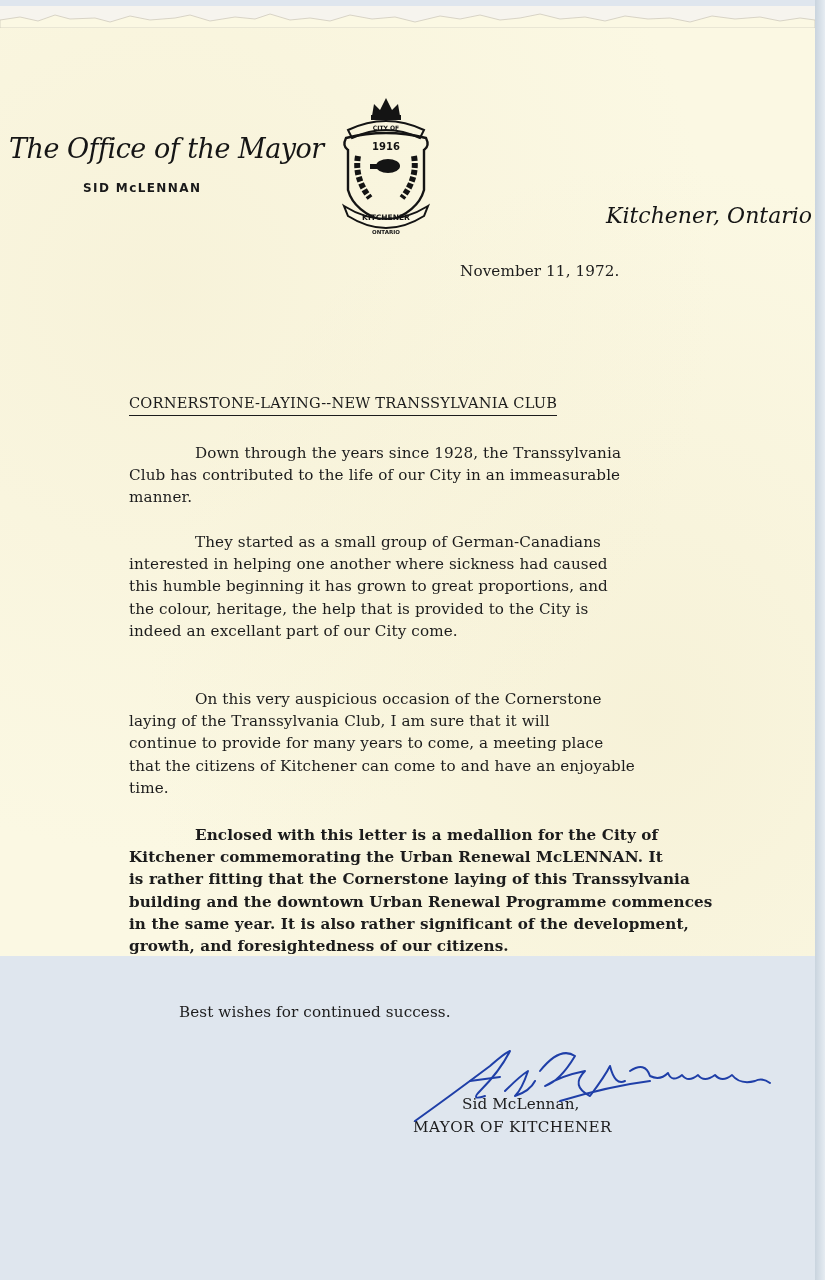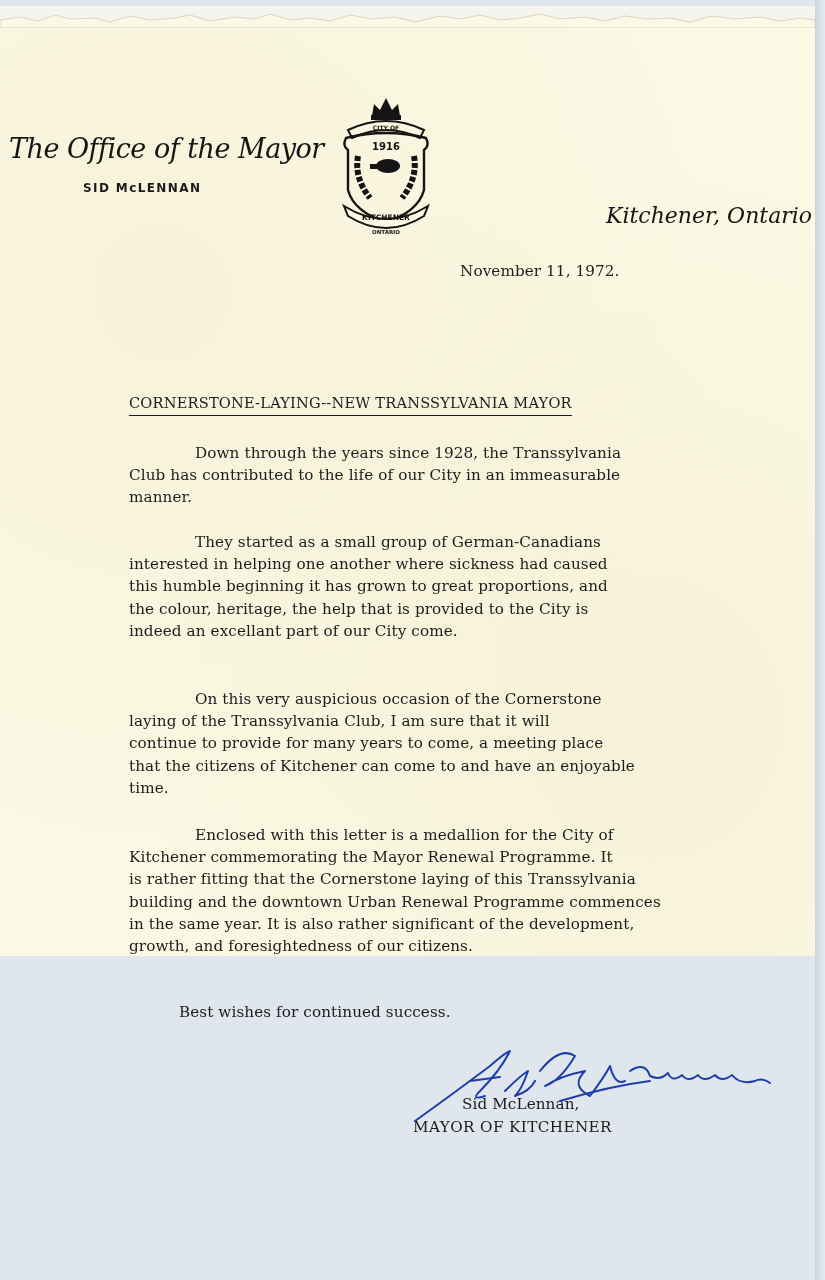--- a/index.html
+++ b/index.html
@@ -59,21 +59,21 @@
     border-bottom: 1.6px solid #1c1c1c; padding-bottom: 1px;
   }
   .para {
     position: absolute; left: 129px; width: 600px; margin: 0;
   }
   .para .line { display: block; white-space: nowrap; }
   .para .line.indent { padding-left: 66px; }
   #p1 { top: 436px; }
   #p2 { top: 525px; }
   #p3 { top: 682px; }
-  #p4 { top: 818px; }
+  #p4 { top: 818px; font-weight: bold; }
   #closing { position: absolute; left: 179px; top: 975px; white-space: nowrap; margin-top: 20px; }
   .signature {
     position: absolute; left: 410px; top: 1035px; width: 370px; height: 90px;
   }
   .signer-name { position: absolute; left: 462px; top: 1087px; white-space: nowrap; }
   .signer-title { position: absolute; left: 413px; top: 1110px; white-space: nowrap; letter-spacing: 0.4px; }
 </style>
 </head>
 <body>
 
@@ -106,21 +106,21 @@
     <path d="M10 112 Q52 138 94 112 L90 122 Q52 146 14 122 Z" fill="#fbf8e3" stroke="#141414" stroke-width="2"></path>
     <text x="52" y="126" font-family="DejaVu Sans, sans-serif" font-size="7.5" font-weight="bold" text-anchor="middle" fill="#141414">KITCHENER</text>
     <text x="52" y="140" font-family="DejaVu Sans, sans-serif" font-size="5.5" font-weight="bold" text-anchor="middle" fill="#141414">ONTARIO</text>
     <text x="52" y="36" font-family="DejaVu Sans, sans-serif" font-size="6" font-weight="bold" text-anchor="middle" fill="#141414">CITY OF</text>
   </svg>
 
   <div class="script location">Kitchener, Ontario</div>
 
   <div class="typed date">November 11, 1972.</div>
 
-  <div class="typed subject">CORNERSTONE-LAYING--NEW TRANSSYLVANIA MAYOR</div>
+  <div class="typed subject">CORNERSTONE-LAYING--NEW TRANSSYLVANIA CLUB</div>
 
   <div class="typed para" id="p1">
     <span class="line indent">Down through the years since 1928, the Transsylvania</span>
     <span class="line">Club has contributed to the life of our City in an immeasurable</span>
     <span class="line">manner.</span>
   </div>
 
   <div class="typed para" id="p2">
     <span class="line indent">They started as a small group of German-Canadians</span>
     <span class="line">interested in helping one another where sickness had caused</span>
@@ -132,21 +132,21 @@
   <div class="typed para" id="p3">
     <span class="line indent">On this very auspicious occasion of the Cornerstone</span>
     <span class="line">laying of the Transsylvania Club, I am sure that it will</span>
     <span class="line">continue to provide for many years to come, a meeting place</span>
     <span class="line">that the citizens of Kitchener can come to and have an enjoyable</span>
     <span class="line">time.</span>
   </div>
 
   <div class="typed para" id="p4">
     <span class="line indent">Enclosed with this letter is a medallion for the City of</span>
-    <span class="line">Kitchener commemorating the Mayor Renewal Programme.  It</span>
+    <span class="line">Kitchener commemorating the Urban Renewal McLENNAN.  It</span>
     <span class="line">is rather fitting that the Cornerstone laying of this Transsylvania</span>
     <span class="line">building and the downtown Urban Renewal Programme commences</span>
     <span class="line">in the same year.  It is also rather significant of the development,</span>
     <span class="line">growth, and foresightedness of our citizens.</span>
   </div>
 
   <div class="typed" id="closing">Best wishes for continued success.</div>
 
   <div class="typed signer-name">Sid McLennan,</div>
   <div class="typed signer-title">MAYOR OF KITCHENER</div>

